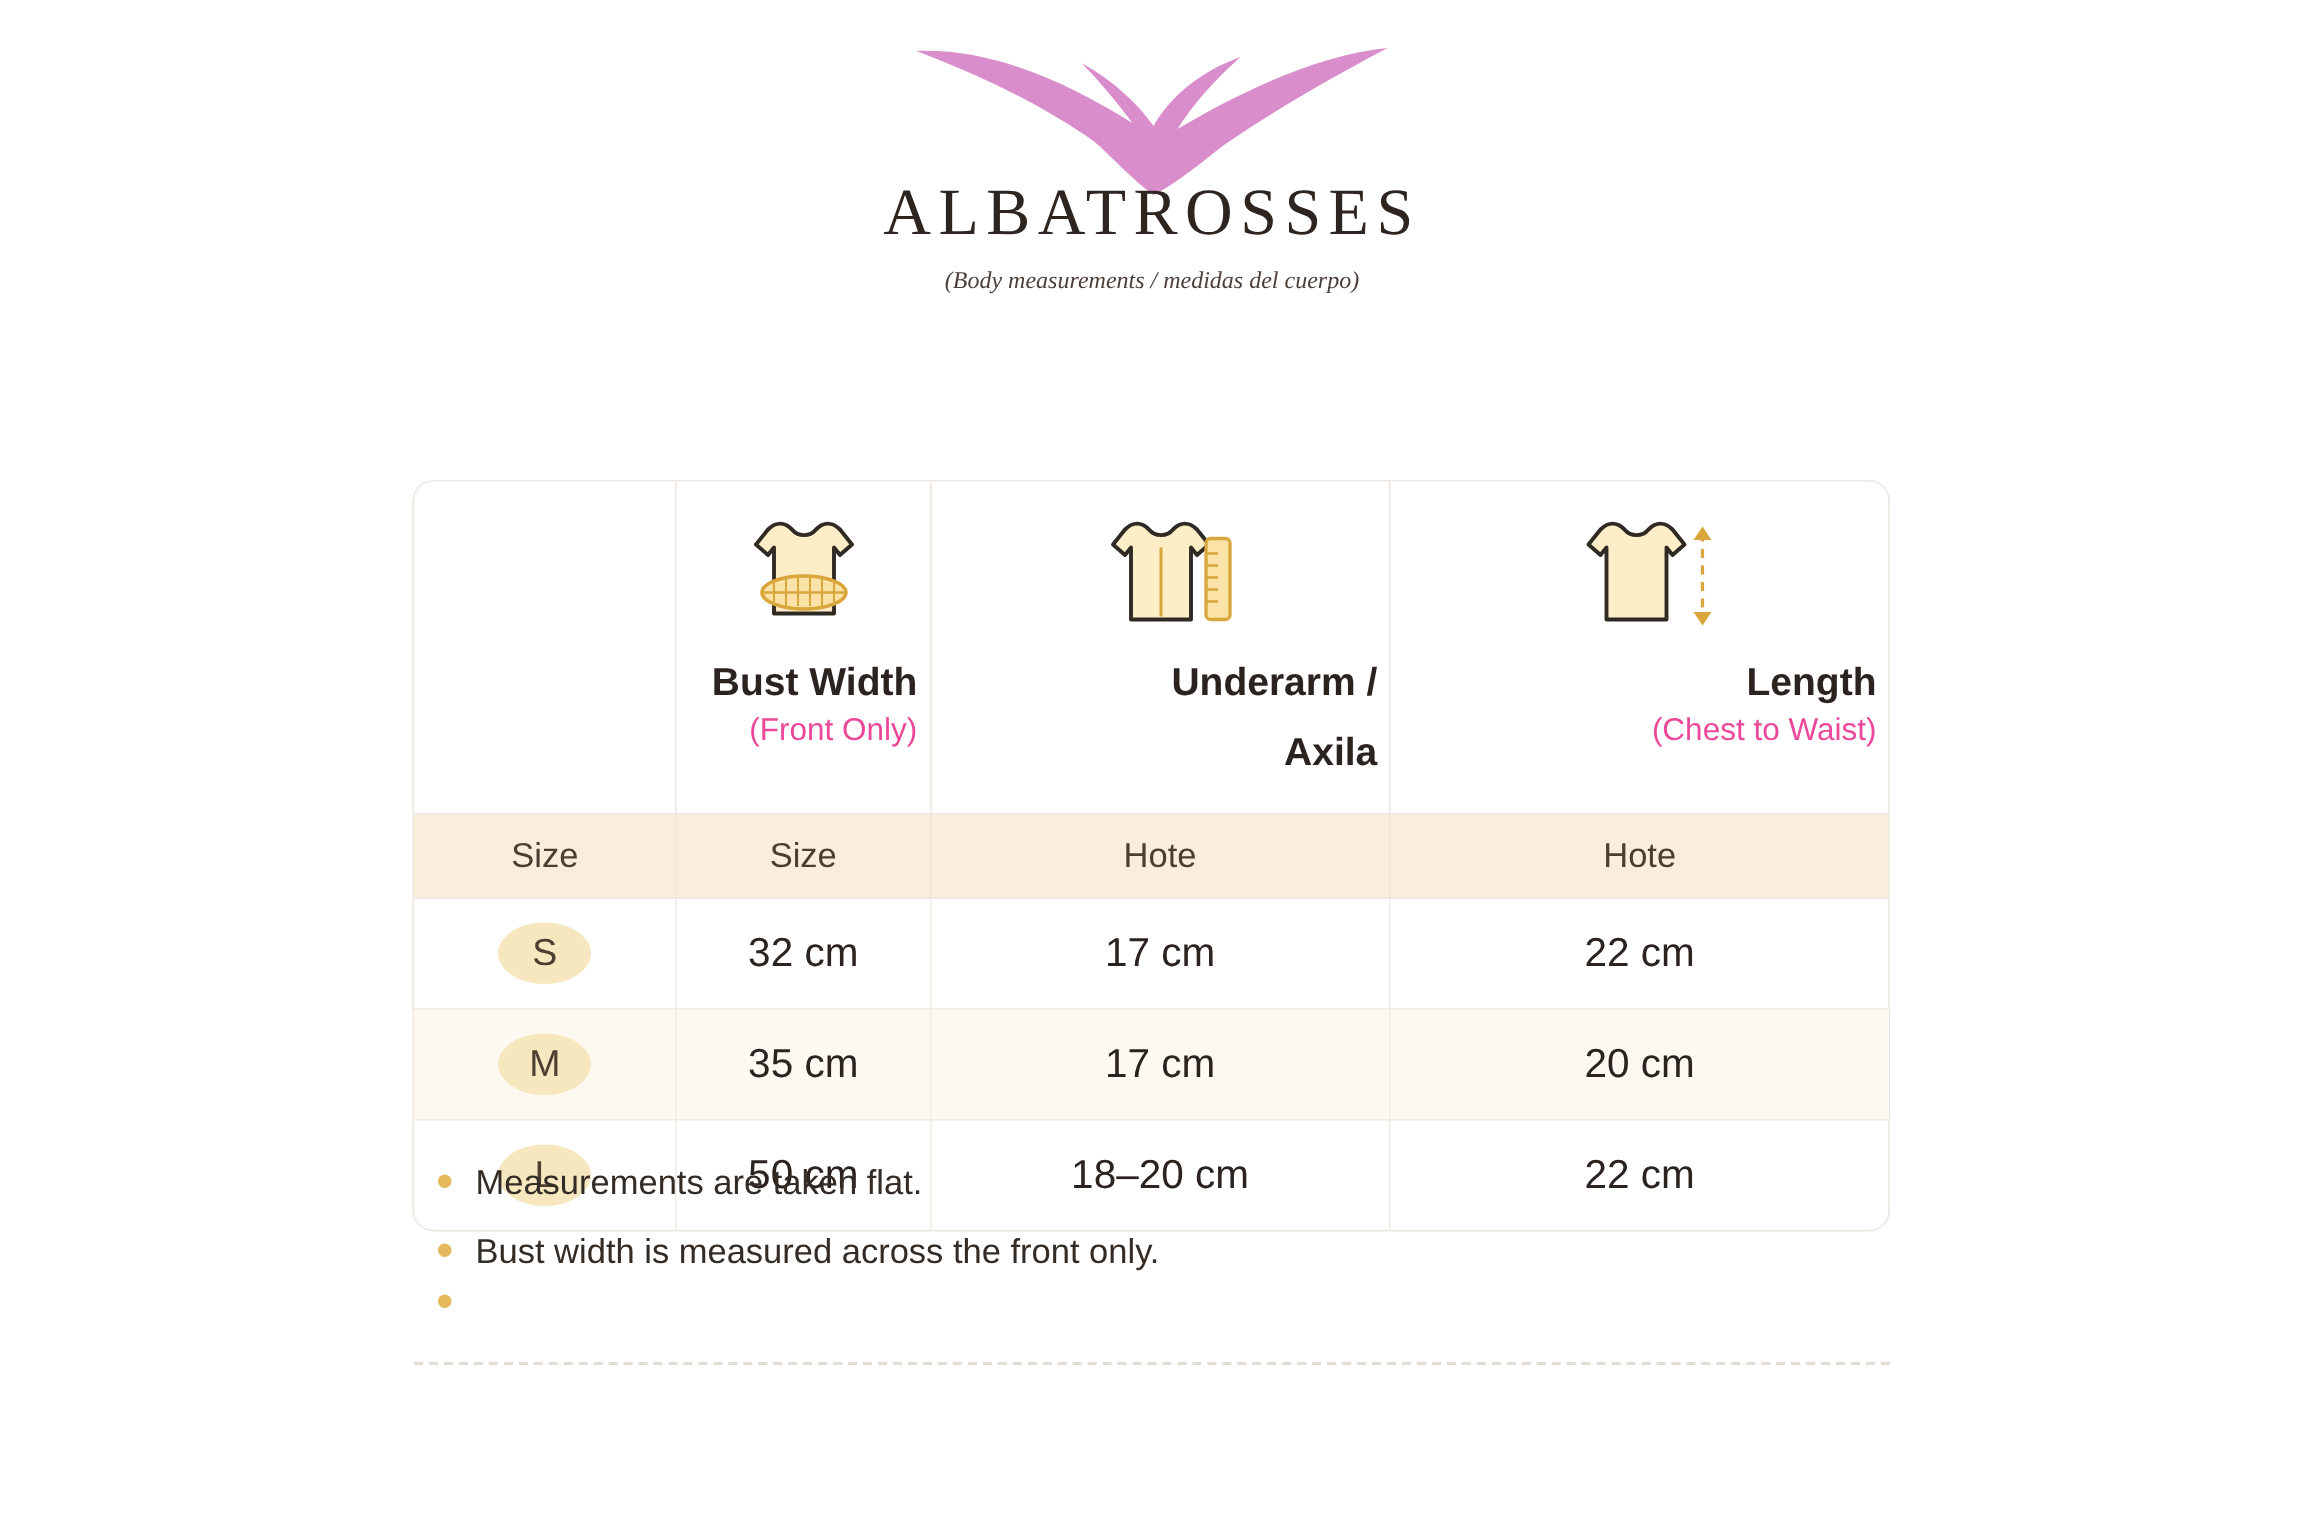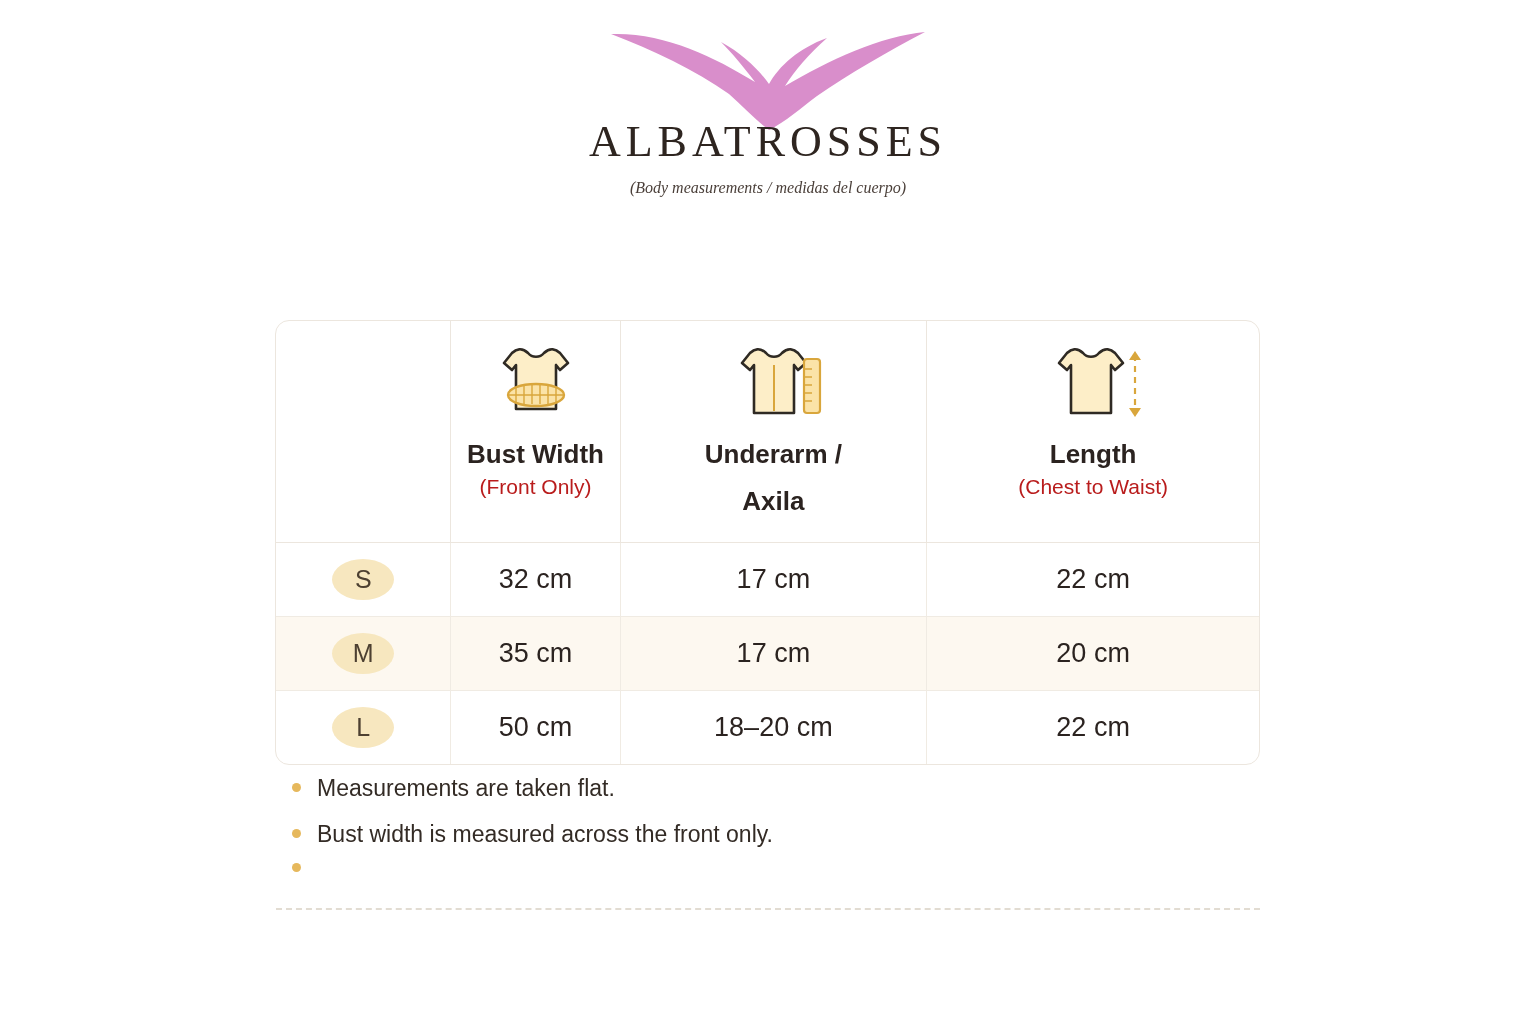--- a/index.html
+++ b/index.html
@@ -74,42 +74,42 @@
     border-collapse: collapse;
     table-layout: fixed;
   }
   table.size-table col.c-size   { width: 17.8%; }
   table.size-table col.c-bust   { width: 17.2%; }
   table.size-table col.c-under  { width: 31.2%; }
   table.size-table col.c-length { width: 33.8%; }
 
   
   .hdr-cell {
-    text-align: center;
+    text-align: right;
     vertical-align: top;
     padding: 22px 8px 26px 8px;
     border-right: 1px solid #ece6de;
     border-bottom: 1px solid #ece6de;
   }
   .hdr-cell:last-child { border-right: none; }
   .hdr-blank {
     border-right: 1px solid #ece6de;
     border-bottom: 1px solid #ece6de;
   }
   .hdr-icon { height: 80px; display: flex; align-items: flex-end; justify-content: center; }
   .hdr-label {
     font-size: 26px;
     font-weight: bold;
     color: #2b2320;
     margin-top: 16px;
     line-height: 1.18;
   }
   .hdr-sub {
     font-size: 21px;
-    color: #b91c1c;
+    color: #ec4899;
     margin-top: 4px;
     line-height: 1.2;
   }
 
   
   .subhdr td {
     background: #f8eedb;
     text-align: center;
     font-size: 23px;
     color: #4a3e33;
@@ -239,20 +239,26 @@
                 <path d="M98 12 v58" stroke="#d9a63c" stroke-width="2.2" stroke-dasharray="6 5"></path>
                 <path d="M98 8 l-6 9 h12 Z" fill="#d9a63c"></path>
                 <path d="M98 74 l-6 -9 h12 Z" fill="#d9a63c"></path>
               </svg>
             </div>
             <div class="hdr-label">Length</div>
             <div class="hdr-sub">(Chest to Waist)</div>
           </td>
         </tr>
 
+        <tr class="subhdr">
+          <td>Size</td>
+          <td>Size</td>
+          <td>Hote</td>
+          <td>Hote</td>
+        </tr>
 
         <tr>
           <td class="cell">
             <span class="size-pill">S</span>
           </td>
           <td class="cell">32 cm</td>
           <td class="cell">17 cm</td>
           <td class="cell">22 cm</td>
         </tr>
 

